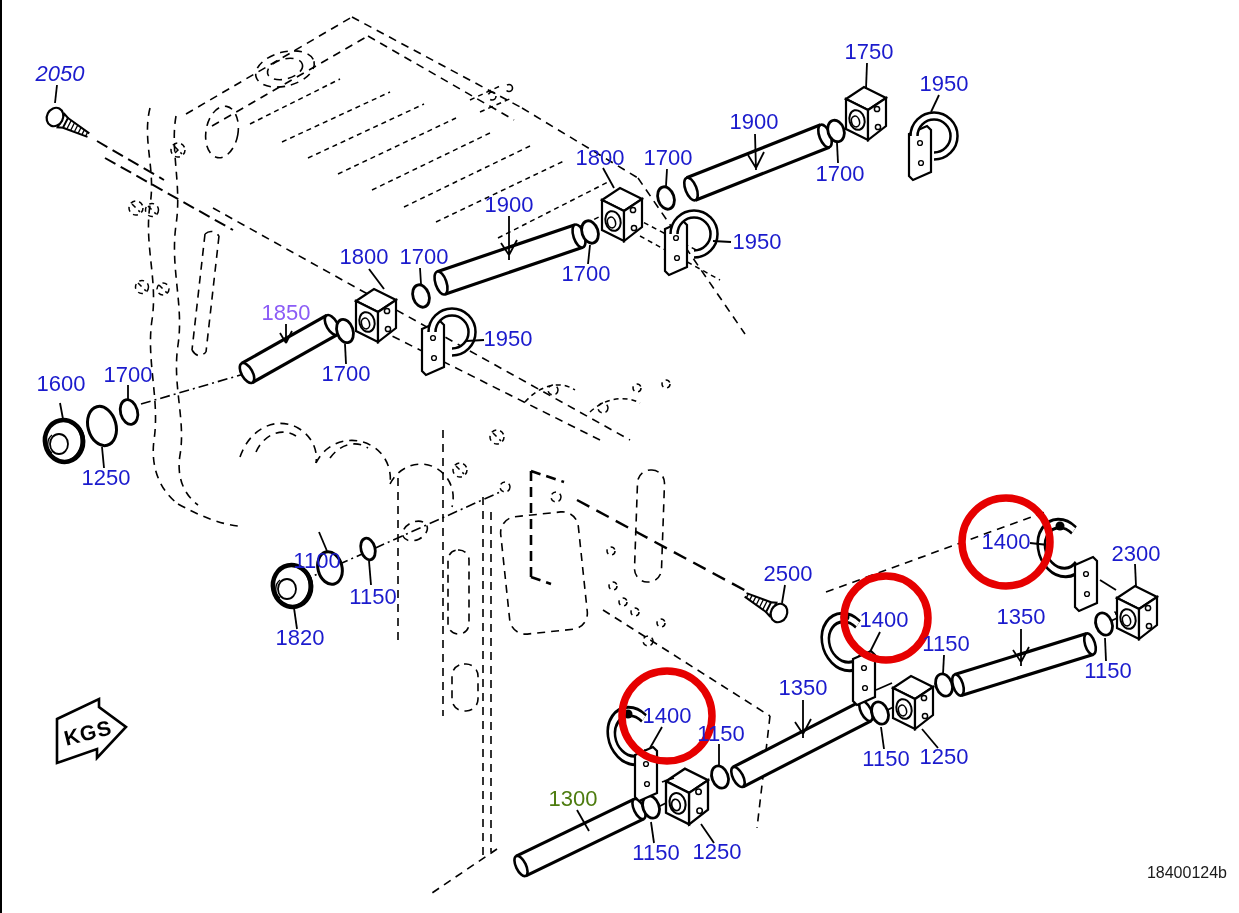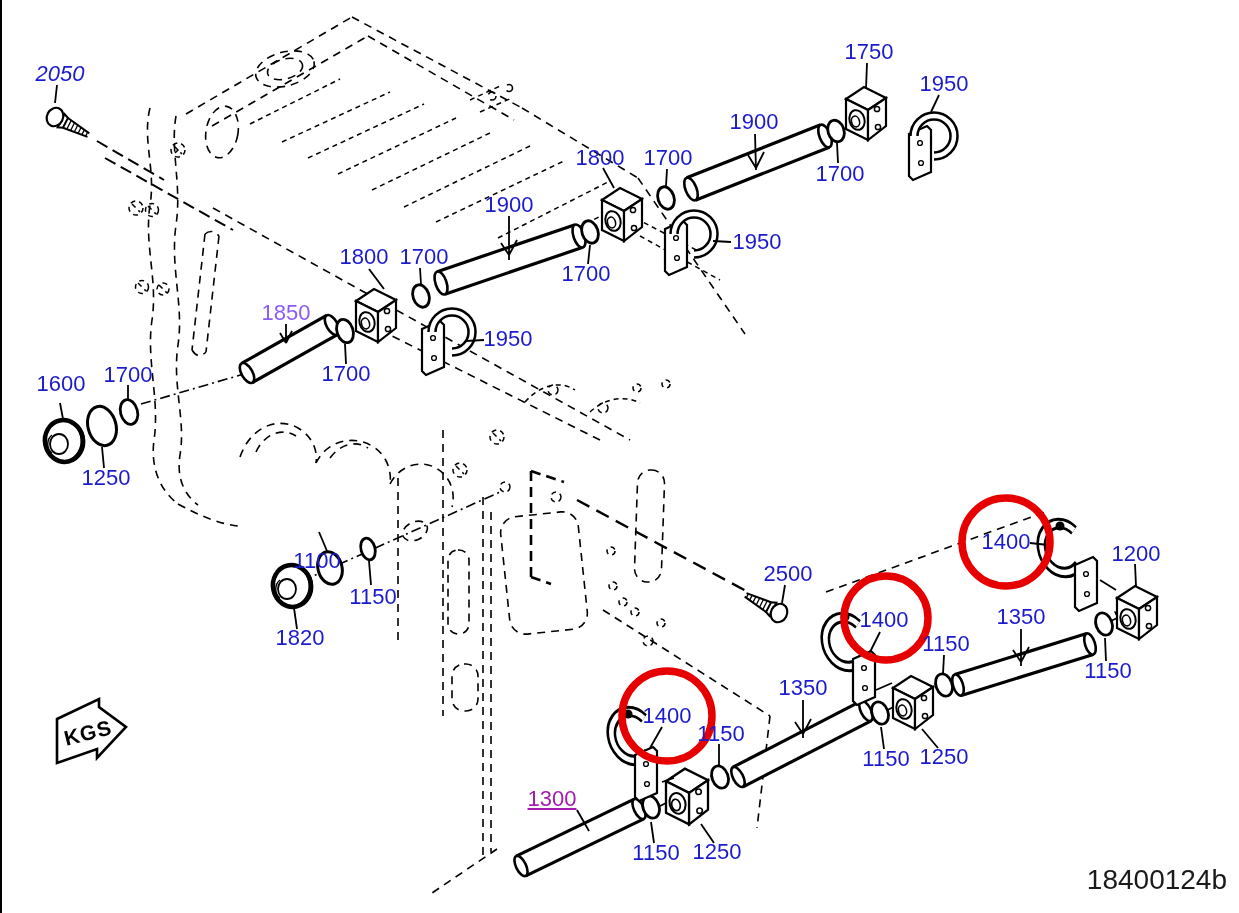--- a/index.html
+++ b/index.html
@@ -2,21 +2,21 @@
 <html><head>
 <meta charset="utf-8">
 <style>
   html,body{margin:0;padding:0;background:#fff;}
   #stage{position:relative;width:1239px;height:913px;background:#fff;overflow:hidden;
          font-family:"Liberation Sans",sans-serif;}
   #left-edge{position:absolute;left:0;top:0;width:2px;height:100%;background:#000;}
   svg{position:absolute;left:0;top:0;}
   .part-label{position:absolute;transform:translate(-50%,-50%);font-size:22px;line-height:1;
               color:#1b1bcd;white-space:nowrap;cursor:pointer;}
-  #doc-number{position:absolute;right:12px;top:864px;font-size:28px;color:#1a1a1a;}
+  #doc-number{position:absolute;right:12px;top:864px;font-size:16px;color:#1a1a1a;}
   
   .dash  path,.dash line,.dash ellipse,.dash circle,.dash rect{fill:none;stroke:#000;stroke-width:1.6;stroke-dasharray:8 6;}
   .dashf path,.dashf line,.dashf ellipse,.dashf circle,.dashf rect{fill:none;stroke:#000;stroke-width:1.5;stroke-dasharray:5 4;}
   .solid path,.solid line,.solid polygon,.solid ellipse,.solid circle{stroke:#000;stroke-width:2.2;fill:none;}
   .lead line,.lead path{stroke:#000;stroke-width:1.8;fill:none;}
 </style>
 </head>
 <body>
 
 <div id="stage">
@@ -418,27 +418,27 @@
       <div class="part-label" style="left: 869px; top: 52px; color: rgb(27, 27, 205);">1750</div>
       <div class="part-label" style="left: 944px; top: 84px; color: rgb(27, 27, 205);">1950</div>
       <div class="part-label" style="left: 757px; top: 242px; color: rgb(27, 27, 205);">1950</div>
       <div class="part-label" style="left: 317px; top: 521px; color: rgb(27, 27, 205); margin-top: 40px;">1100</div>
       <div class="part-label" style="left: 373px; top: 597px; color: rgb(27, 27, 205);">1150</div>
       <div class="part-label" style="left: 300px; top: 638px; color: rgb(27, 27, 205);">1820</div>
       <div class="part-label" style="left: 788px; top: 574px; color: rgb(27, 27, 205);">2500</div>
       <div class="part-label" style="left: 667px; top: 716px; color: rgb(27, 27, 205);">1400</div>
       <div class="part-label" style="left: 721px; top: 734px; color: rgb(27, 27, 205);">1150</div>
       <div class="part-label" style="left: 803px; top: 688px; color: rgb(27, 27, 205);">1350</div>
-      <div class="part-label" style="left: 552px; top: 799px; color: #a21caf; text-decoration: underline;">1300</div>
+      <div class="part-label" style="left: 573px; top: 799px; color: #4d7c0f;">1300</div>
       <div class="part-label" style="left: 656px; top: 853px; color: rgb(27, 27, 205);">1150</div>
       <div class="part-label" style="left: 717px; top: 852px; color: rgb(27, 27, 205);">1250</div>
       <div class="part-label" style="left: 884px; top: 620px; color: rgb(27, 27, 205);">1400</div>
       <div class="part-label" style="left: 886px; top: 759px; color: rgb(27, 27, 205);">1150</div>
       <div class="part-label" style="left: 944px; top: 757px; color: rgb(27, 27, 205);">1250</div>
       <div class="part-label" style="left: 946px; top: 644px; color: rgb(27, 27, 205);">1150</div>
       <div class="part-label" style="left: 1021px; top: 617px; color: rgb(27, 27, 205);">1350</div>
       <div class="part-label" style="left: 1006px; top: 542px; color: rgb(27, 27, 205);">1400</div>
-      <div class="part-label" style="left: 1136px; top: 554px; color: rgb(27, 27, 205);">1200</div>
+      <div class="part-label" style="left: 1136px; top: 554px; color: rgb(27, 27, 205);">2300</div>
       <div class="part-label" style="left: 1108px; top: 671px; color: rgb(27, 27, 205);">1150</div>
     </div>
 
   <div id="doc-number">18400124b</div>
 </div>
 
 </body></html>

